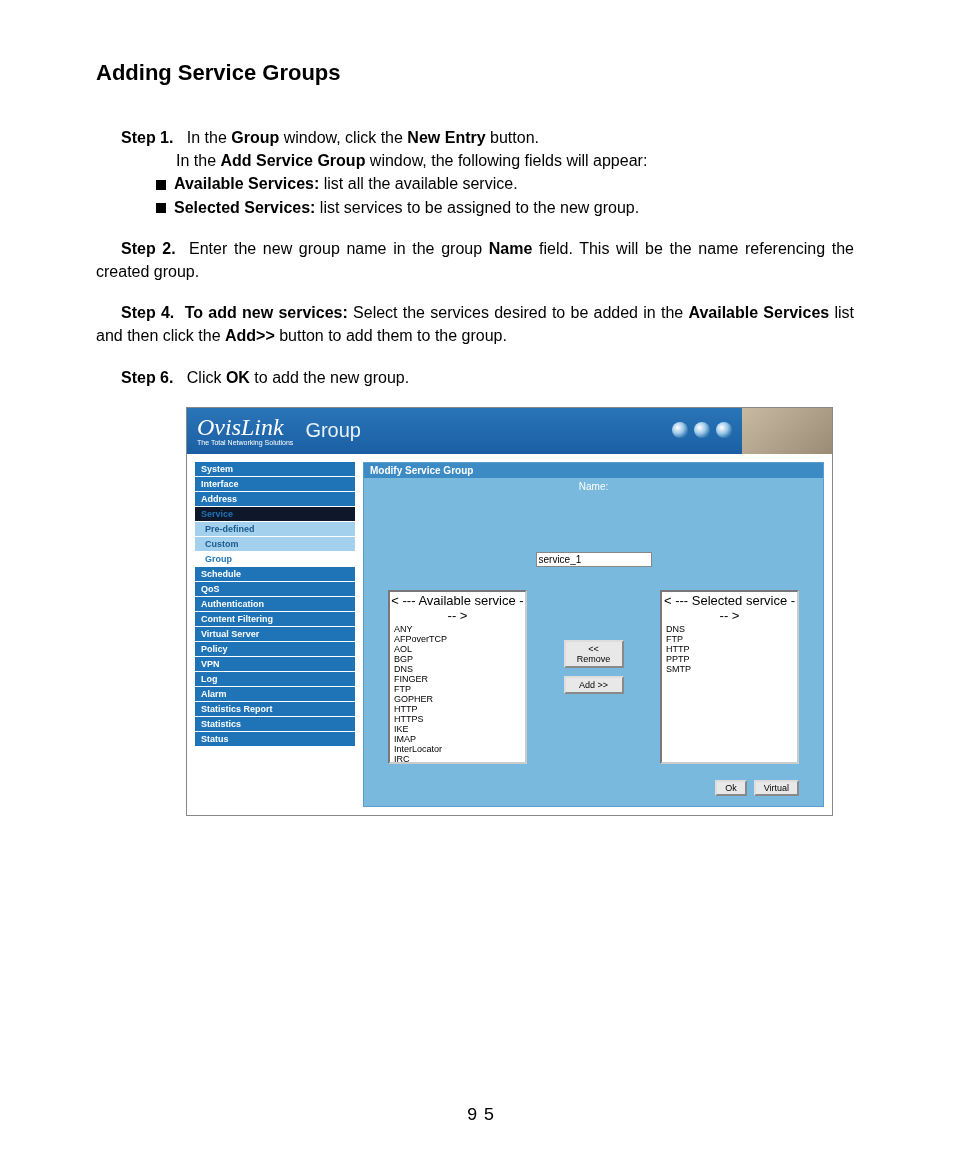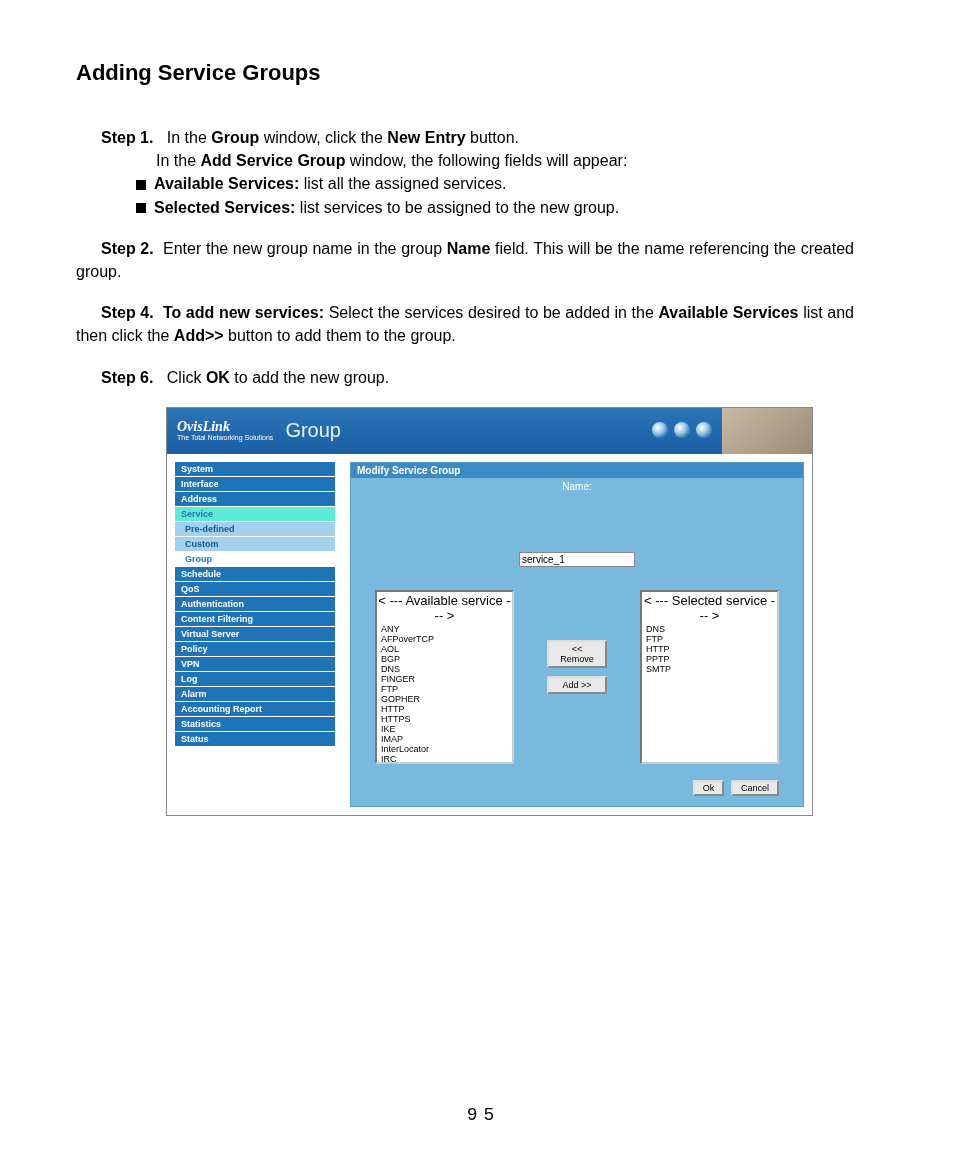--- a/index.html
+++ b/index.html
@@ -7,21 +7,21 @@
     padding: 0;
     width: 954px;
     height: 1155px;
     font-family: Arial, Helvetica, sans-serif;
     background: #fff;
     color: #000;
     font-size: 16px;
     position: relative;
   }
   .page {
-    padding: 60px 100px 0 76px;
+    padding: 60px 100px 0 96px;
   }
   h2.title {
     font-size: 22px;
     font-weight: bold;
     margin: 0 0 40px 0;
   }
   .step {
     margin-bottom: 18px;
     line-height: 1.45;
   }
@@ -56,41 +56,41 @@
     background: linear-gradient(#2a74b8,#1a5fa3);
     color: #fff;
     display: flex;
     align-items: center;
     padding: 0 10px;
     position: relative;
   }
   .brand {
     display:flex; flex-direction:column; line-height:1;
   }
-  .brand-name { font-size:14px; font-weight:bold; font-style:italic; font-family: 'Times New Roman', serif;}
+  .brand-name { font-size:24px; font-weight:normal; font-style:italic; font-family: 'Times New Roman', serif;}
   .brand-tag { font-size:7px; }
   .ss-header-title { font-size:20px; margin-left:12px; color:#e8f2fb;}
   .globes { position:absolute; right:100px; top:14px; display:flex; gap:6px;}
   .globe { width:16px; height:16px; border-radius:50%; background:radial-gradient(circle at 35% 35%, #fff, #9ec9e8 40%, #3a7fb8 70%);}
   .photo { position:absolute; right:0; top:0; width:90px; height:46px; background:linear-gradient(135deg,#d9c2a0,#a89070); opacity:.9;}
 
   .ss-body { display:flex; background:#fff; min-height:340px;}
   .ss-sidebar { width:160px; padding:8px; }
   .nav-item {
     background:#1f74b8; color:#fff; padding:2px 6px; margin-bottom:1px;
     font-size:9px; font-weight:bold; cursor:pointer;
   }
-  .nav-item.active { background:#5eead4; color:#1f74b8;}
+  .nav-item.active { background:#0f172a; color:#1f74b8;}
   .nav-sub {
     background:#a3d0ec; color:#1a5a8e; padding:2px 10px; margin-bottom:1px;
     font-size:9px; font-weight:bold; cursor:pointer;
   }
   .nav-sub.active { background:#fff; color:#1f74b8;}
 
-  .ss-content { flex:1; padding:8px 8px 8px 0;margin-left:7px;}
+  .ss-content { flex:1; padding:8px 8px 8px 0;}
   .panel {
     background:#79b9de; border:1px solid #5a9ecb; min-height:320px;
     display:flex; flex-direction:column;
   }
   .panel-title { background:#3c8bc4; color:#fff; font-size:10px; font-weight:bold;
     padding:2px 6px;}
   .name-row { display:flex; align-items:center; gap:60px; padding:3px 6px; color:#fff; font-size:10px;flex-direction:column;}
   .name-input { width:110px; font-size:10px; padding:1px 2px; border:1px solid #888;}
   .lists-row { display:flex; align-items:flex-start; justify-content:space-between;
     padding:20px 24px 10px 24px; flex:1;}
@@ -120,21 +120,21 @@
 </head>
 <body>
 
 <div class="page">
   <h2 class="title">Adding Service Groups</h2>
 
   <div class="step">
     <span class="label">Step 1.</span>&nbsp;&nbsp;
     <span>In the </span><b>Group</b><span> window, click the </span><b>New Entry</b><span> button.</span>
     <span class="indent"><span>In the </span><b>Add Service Group</b><span> window, the following fields will appear:</span></span>
-    <div class="bullet-line"><span class="bullet-sq"></span><b>Available Services:</b><span> list all the assigned services.</span></div>
+    <div class="bullet-line"><span class="bullet-sq"></span><b>Available Services:</b><span> list all the available service.</span></div>
     <div class="bullet-line"><span class="bullet-sq"></span><b>Selected Services:</b><span> list services to be assigned to the new group.</span></div>
   </div>
 
   <div class="step justify">
     <span class="label">Step 2.</span>&nbsp;
     <span>Enter the new group name in the group </span><b>Name</b><span> field.  This will be the name referencing the created group.</span>
   </div>
 
   <div class="step justify">
     <span class="label">Step 4.</span>&nbsp;
@@ -172,21 +172,21 @@
         <div class="nav-sub active">Group</div>
         <div class="nav-item">Schedule</div>
         <div class="nav-item">QoS</div>
         <div class="nav-item">Authentication</div>
         <div class="nav-item">Content Filtering</div>
         <div class="nav-item">Virtual Server</div>
         <div class="nav-item">Policy</div>
         <div class="nav-item">VPN</div>
         <div class="nav-item">Log</div>
         <div class="nav-item">Alarm</div>
-        <div class="nav-item">Accounting Report</div>
+        <div class="nav-item">Statistics Report</div>
         <div class="nav-item">Statistics</div>
         <div class="nav-item">Status</div>
       </div>
       <div class="ss-content">
         <div class="panel">
           <div class="panel-title">Modify Service Group</div>
           <div class="name-row">
             <span>Name:</span>
             <input class="name-input" value="service_1" style="">
           </div>
@@ -216,21 +216,21 @@
               <div class="hdr">&lt; --- Selected service --- &gt;</div>
               <div class="opt">DNS</div>
               <div class="opt">FTP</div>
               <div class="opt">HTTP</div>
               <div class="opt">PPTP</div>
               <div class="opt">SMTP</div>
             </div>
           </div>
           <div class="action-row">
             <button class="act-btn">Ok</button>
-            <button class="act-btn">Cancel</button>
+            <button class="act-btn">Virtual</button>
           </div>
         </div>
       </div>
     </div>
   </div>
 </div>
 
 <div class="page-number">95</div>
 
 </body></html>

